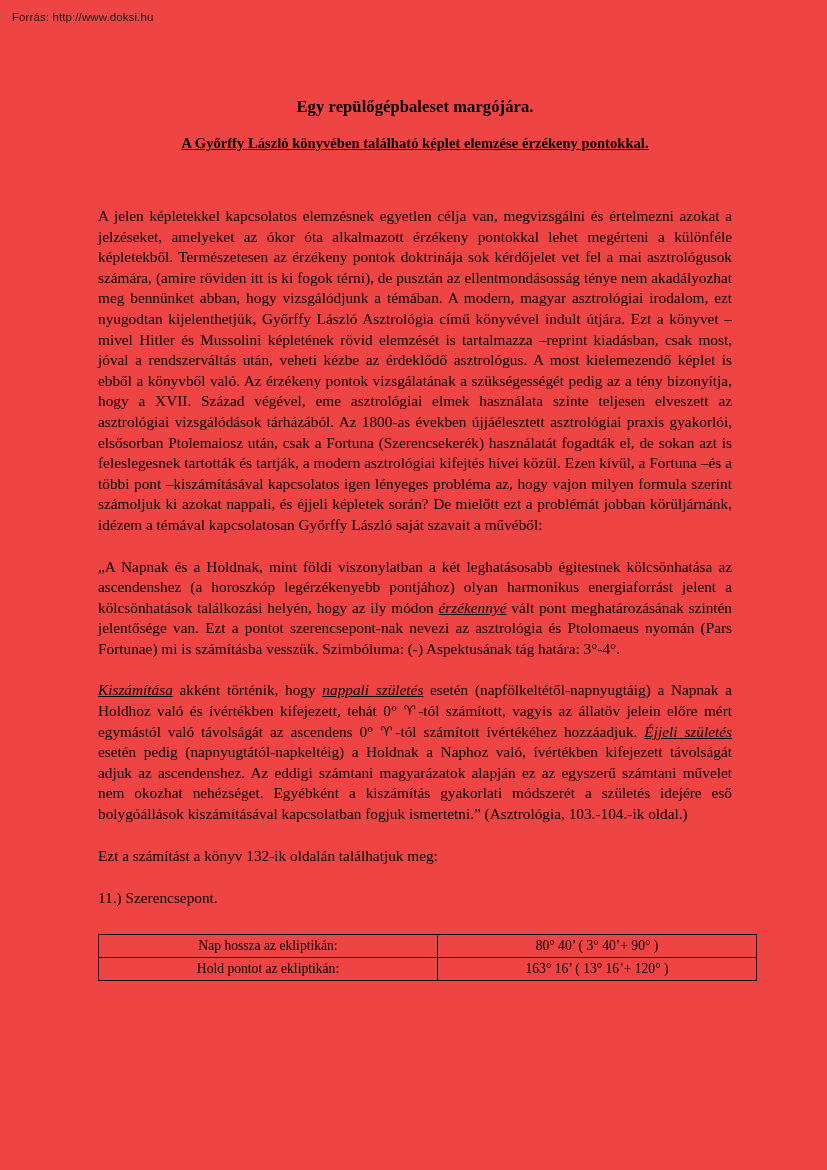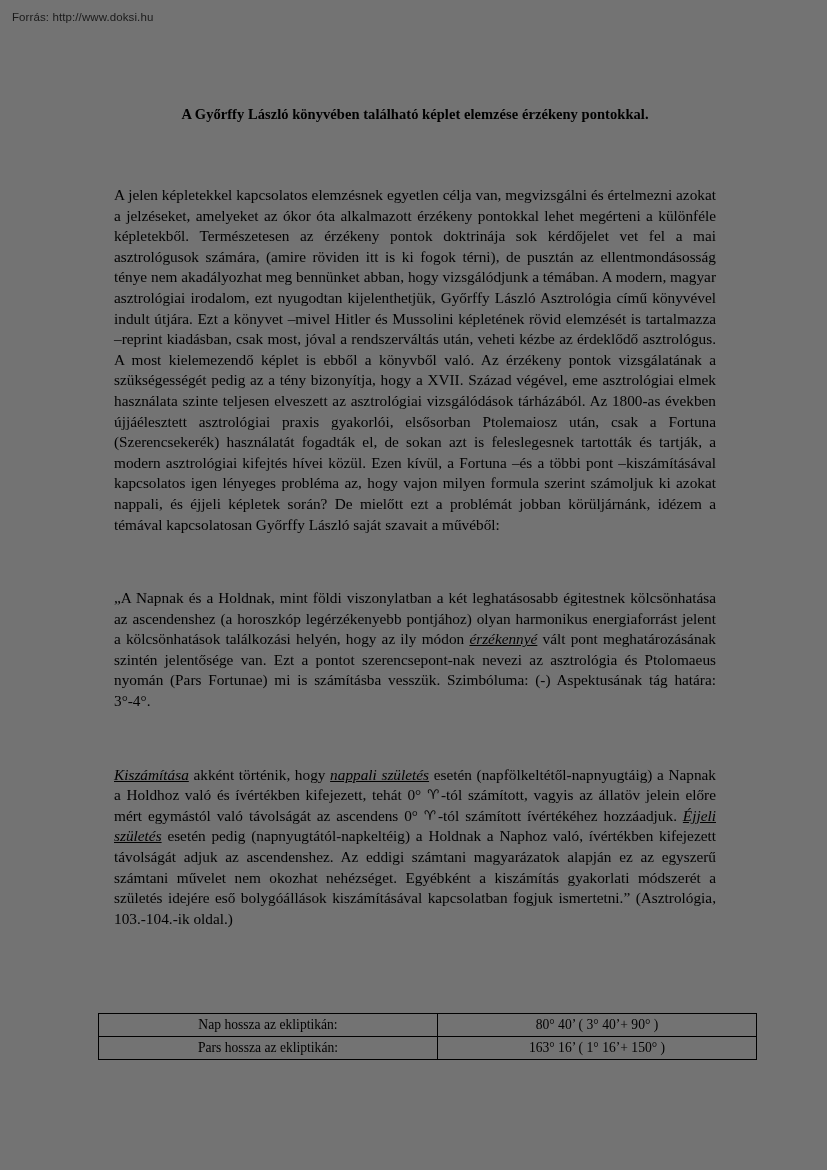--- a/index.html
+++ b/index.html
@@ -12,21 +12,21 @@
     width: 827px;
     height: 1170px;
     position: relative;
     font-family: "Liberation Serif", "DejaVu Serif", serif;
     color: #000000;
     overflow: hidden;
   }
   .page {
     position: absolute;
     inset: 0;
-    background: #737373;
+    background: #ef4444;
   }
   .source-bar {
     position: absolute;
     top: 10px;
     left: 12px;
     font-family: "Liberation Sans", "DejaVu Sans", sans-serif;
     font-size: 11.5px;
     line-height: 14px;
     color: #1a1a1a;
     letter-spacing: 0.1px;
@@ -43,28 +43,29 @@
     font-size: 16.5px;
     line-height: 21px;
     margin: 0 0 1px 0;
     letter-spacing: 0.1px;
   }
   .doc-subtitle {
     text-align: center;
     font-weight: bold;
     font-size: 14.5px;
     line-height: 20px;
-    margin: 8px;
+    margin: 16px;
     letter-spacing: 0.05px;
+    text-decoration: underline;
   }
   p.body-text {
     text-align: justify;
     font-size: 15.3px;
     line-height: 20.6px;
-    margin: 16px;
+    margin: 0;
     text-justify: inter-word;
     hyphens: none;
   }
   .gap-title { height: 37px; }
   .gap-para  { height: 21px; }
   .gap-table { height: 26px; }
   em.it { font-style: italic; text-decoration: underline; }
   strong.bd { font-weight: normal; }
   .zodiac {
     font-family: "DejaVu Sans", sans-serif;
@@ -97,50 +98,53 @@
 </style>
 </head>
 <body>
 
 <div class="page">
 
   <div class="source-bar">Forrás: http://www.doksi.hu</div>
 
   <div class="content">
 
+    <h1 class="doc-title">Egy repülőgépbaleset margójára.</h1>
     <h2 class="doc-subtitle">A Győrffy László könyvében található képlet elemzése érzékeny pontokkal.</h2>
 
     <div class="gap-title"></div>
 
     <p class="body-text">A jelen képletekkel kapcsolatos elemzésnek egyetlen célja van, megvizsgálni és értelmezni azokat a jelzéseket, amelyeket az ókor óta alkalmazott érzékeny pontokkal lehet megérteni a különféle képletekből. Természetesen az érzékeny pontok doktrinája sok kérdőjelet vet fel a mai asztrológusok számára, (amire röviden itt is ki fogok térni), de pusztán az ellentmondásosság ténye nem akadályozhat meg bennünket abban, hogy vizsgálódjunk a témában. A modern, magyar asztrológiai irodalom, ezt nyugodtan kijelenthetjük, Győrffy László Asztrológia című könyvével indult útjára. Ezt a könyvet –mivel Hitler és Mussolini képletének rövid elemzését is tartalmazza –reprint kiadásban, csak most, jóval a rendszerváltás után, veheti kézbe az érdeklődő asztrológus. A most kielemezendő képlet is ebből a könyvből való. Az érzékeny pontok vizsgálatának a szükségességét pedig az a tény bizonyítja, hogy a XVII. Század végével, eme asztrológiai elmek használata szinte teljesen elveszett az asztrológiai vizsgálódások tárházából. Az 1800-as években újjáélesztett asztrológiai praxis gyakorlói, elsősorban Ptolemaiosz után, csak a Fortuna (Szerencsekerék) használatát fogadták el, de sokan azt is feleslegesnek tartották és tartják, a modern asztrológiai kifejtés hívei közül. Ezen kívül, a Fortuna –és a többi pont –kiszámításával kapcsolatos igen lényeges probléma az, hogy vajon milyen formula szerint számoljuk ki azokat nappali, és éjjeli képletek során? De mielőtt ezt a problémát jobban körüljárnánk, idézem a témával kapcsolatosan Győrffy László saját szavait a művéből:</p>
 
     <div class="gap-para"></div>
 
     <p class="body-text"><span>„A Napnak és a Holdnak, mint földi viszonylatban a két leghatásosabb égitestnek kölcsönhatása az ascendenshez (a horoszkóp legérzékenyebb pontjához) olyan harmonikus energiaforrást jelent a kölcsönhatások találkozási helyén, hogy az ily módon </span><em class="it">érzékennyé</em><span> vált pont meghatározásának szintén jelentősége van. Ezt a pontot </span><strong class="bd">szerencsepont</strong><span>-nak nevezi az asztrológia és Ptolomaeus nyomán (Pars Fortunae) mi is számításba vesszük. Szimbóluma: (-) Aspektusának tág határa: 3°-4°.</span></p>
 
     <div class="gap-para"></div>
 
     <p class="body-text"><em class="it">Kiszámítása</em><span> akként történik, hogy </span><em class="it">nappali születés</em><span> esetén (napfölkeltétől-napnyugtáig) a Napnak a Holdhoz való és ívértékben kifejezett, tehát 0° </span><span class="zodiac">♈</span><span>-tól számított, vagyis az állatöv jelein előre mért egymástól való távolságát az ascendens 0° </span><span class="zodiac">♈</span><span>-tól számított ívértékéhez hozzáadjuk. </span><em class="it">Éjjeli születés</em><span> esetén pedig (napnyugtától-napkeltéig) a Holdnak a Naphoz való, ívértékben kifejezett távolságát adjuk az ascendenshez. Az eddigi számtani magyarázatok alapján ez az egyszerű számtani művelet nem okozhat nehézséget. Egyébként a kiszámítás gyakorlati módszerét a születés idejére eső bolygóállások kiszámításával kapcsolatban fogjuk ismertetni.” (Asztrológia, 103.-104.-ik oldal.)</span></p>
 
     <div class="gap-para"></div>
 
+    <p class="body-text">Ezt a számítást a könyv 132-ik oldalán találhatjuk meg:</p>
 
     <div class="gap-para"></div>
 
+    <p class="heading-line"><span>11.)</span> <strong class="bd">Szerencsepont.</strong></p>
 
 
     <div class="gap-table"></div>
 
     <table class="values">
       <tbody>
         <tr>
           <td class="label-cell">Nap hossza az ekliptikán:</td>
           <td class="value-cell">80° 40’ ( 3° 40’+ 90° )</td>
         </tr>
         <tr>
-          <td class="label-cell">Pars hossza az ekliptikán:</td>
-          <td class="value-cell">163° 16’ ( 1° 16’+ 150° )</td>
+          <td class="label-cell">Hold pontot az ekliptikán:</td>
+          <td class="value-cell">163° 16’ ( 13° 16’+ 120° )</td>
         </tr>
       </tbody>
     </table>
 
   </div>
 </div>
 
 </body></html>

